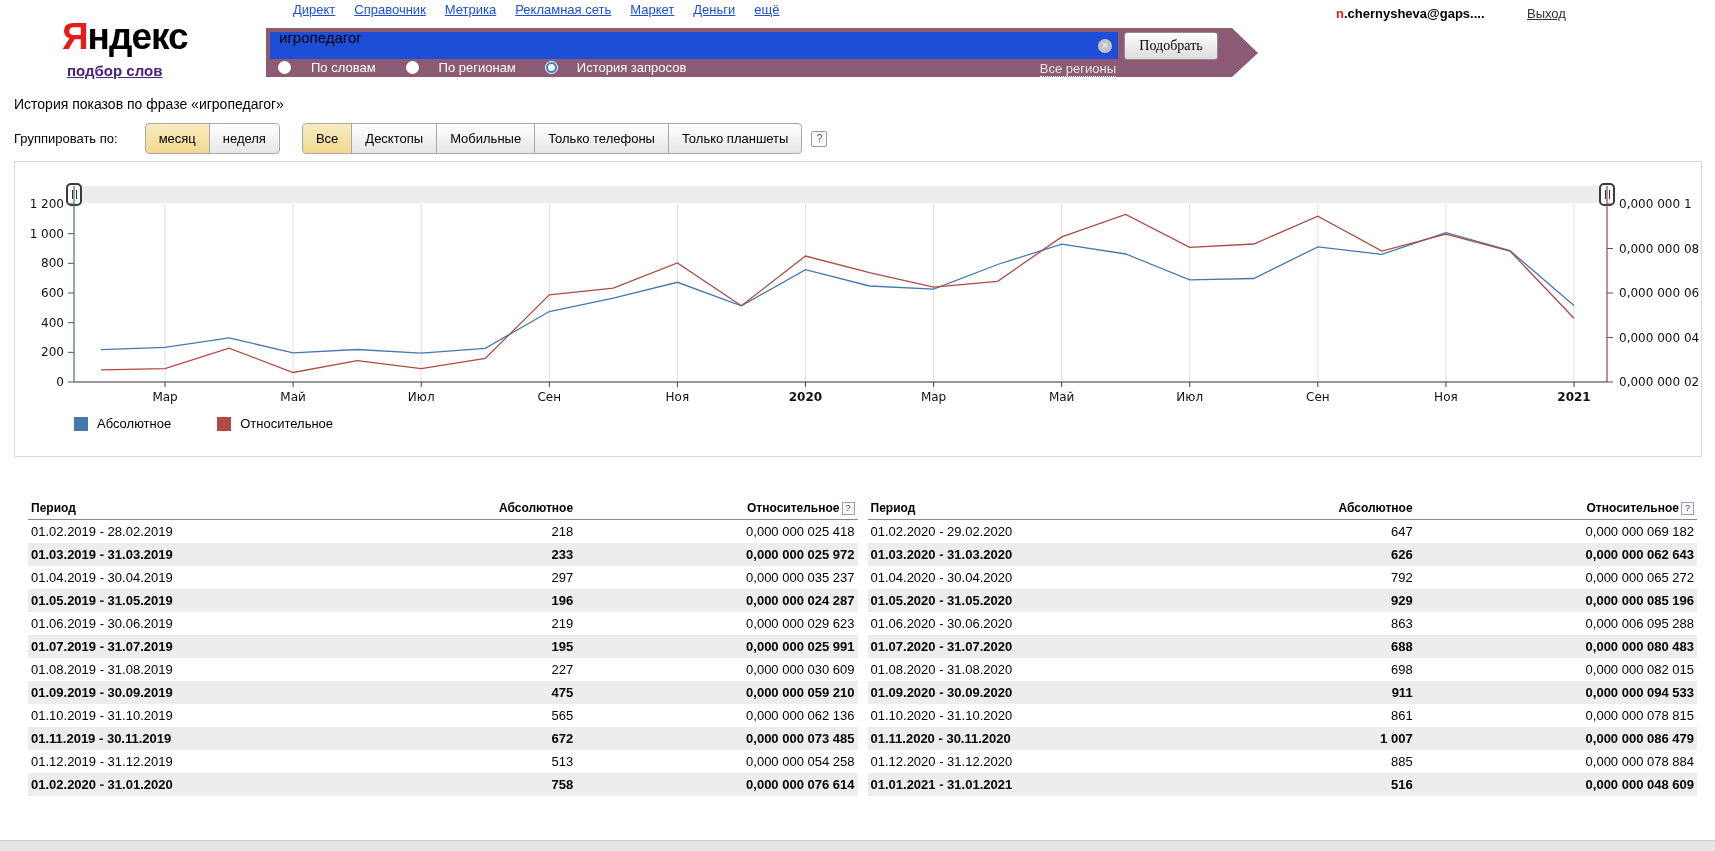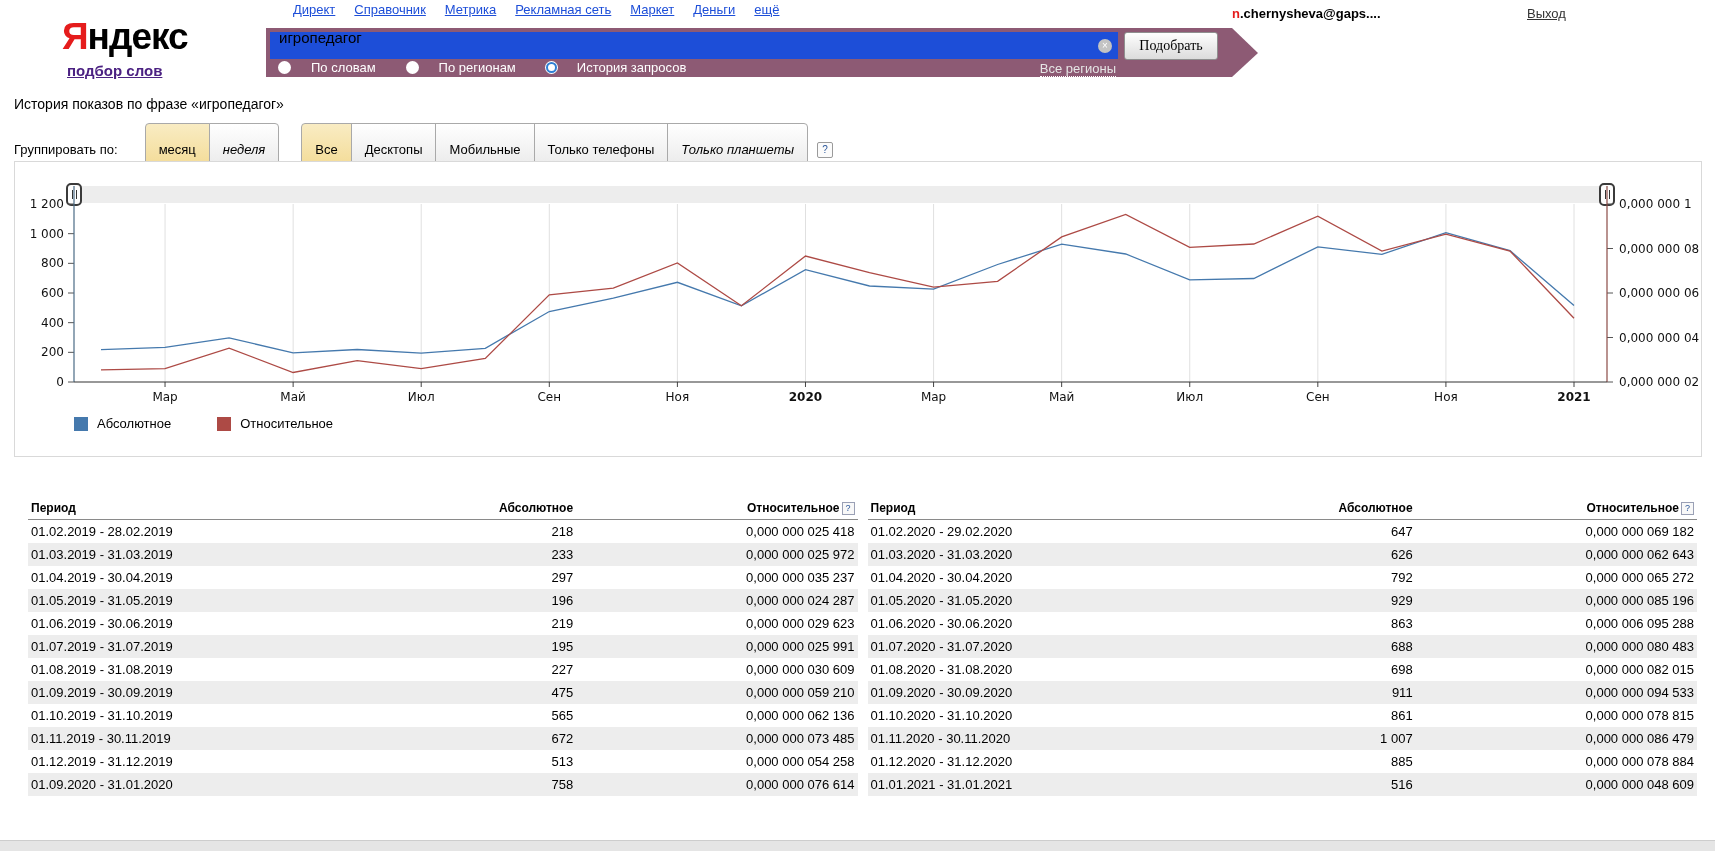--- a/index.html
+++ b/index.html
@@ -8,21 +8,21 @@
   .abs{position:absolute;}
   a,.link{cursor:pointer;}
 
   
   .logo{left:62px;top:16px;font-size:37px;font-weight:bold;letter-spacing:-1px;}
   .logo .ya{color:#e51c1c;}
   .logo-sub{left:67px;top:62px;font-size:15px;font-weight:bold;color:#4b2182;
             text-decoration:underline;}
   .top-nav{left:293px;top:2px;display:flex;gap:19px;font-size:13px;}
   .nav-link{color:#1d4ed8;text-decoration:underline;white-space:nowrap;}
-  .email{left:1232px;top:6px;font-size:13px;font-weight:bold;}
+  .email{left:1336px;top:6px;font-size:13px;font-weight:bold;}
   .email .red{color:#e51c1c;}
   .logout{left:1527px;top:6px;font-size:13px;color:#333;text-decoration:underline;}
 
   
   .form-band{left:266px;top:28px;width:966px;height:49px;background:#8d5a74;}
   .form-arrow{left:1232px;top:28px;width:0;height:0;
               border-left:26px solid #8d5a74;
               border-top:25px solid transparent;border-bottom:24px solid transparent;}
   .query-input{position:absolute;left:4px;top:4px;width:848px;height:27px;border:0;
                background:#1d4ed8;font-family:"Liberation Sans",sans-serif;font-size:15px;
@@ -39,25 +39,25 @@
   .radio.sel{width:7px;height:7px;border:2px solid #2f7ed3;background:#fff;
              box-shadow:0 0 0 1px #fff;}
   .regions-link{position:absolute;right:116px;top:33px;color:#e5e5e5;font-size:13px;
                 border-bottom:1px dotted #fff;}
 
   
   .page-title{left:14px;top:96px;font-size:14px;}
   .controls{left:14px;top:123px;display:flex;align-items:center;font-size:13px;}
   .group-label{margin-right:27px;}
   .btn-group{display:inline-flex;}
-  .tbtn{padding:18px 13px;border:1px solid #a9a9a9;background:linear-gradient(#fff,#e6e6e6);
+  .tbtn{padding:7px 13px;border:1px solid #a9a9a9;background:linear-gradient(#fff,#e6e6e6);
         font-family:"Liberation Sans",sans-serif;font-size:13px;cursor:pointer;white-space:nowrap;}
   .tbtn + .tbtn{margin-left:-1px;}
   .btn-group .tbtn:first-child{border-radius:4px 0 0 4px;}
-  .btn-group .tbtn:last-child{border-radius:0 4px 4px 0;font-style:italic;}
+  .btn-group .tbtn:last-child{border-radius:0 4px 4px 0;}
   .tbtn.sel{background:linear-gradient(#f9ecc3,#f2d88e);}
   .gap22{width:22px;}
   .help-icon{margin-left:9px;width:14px;height:14px;border:1px solid #9a9a9a;border-radius:2px;
              background:#fbfbfb;color:#2b579a;font-size:10px;line-height:14px;text-align:center;
              cursor:pointer;}
 
   
   .chart-box{left:14px;top:161px;width:1686px;height:294px;border:1px solid #d9d9d9;background:#fff;}
   .slider-track{position:absolute;left:59px;top:24px;width:1533px;height:17px;background:#ededed;}
   .slider-handle{position:absolute;top:21px;width:12px;height:19px;background:#fdfdfd;
@@ -74,21 +74,21 @@
   
   .tables{left:28px;top:497px;width:1669px;display:flex;gap:10px;}
   .tables table{flex:1;border-collapse:collapse;font-size:13px;table-layout:fixed;}
   .tables th{font-size:12px;font-weight:bold;padding:4px 3px;border-bottom:1px solid #8a8a8a;}
   .tables td{padding:4px 3px;white-space:nowrap;overflow:hidden;}
   .tables th.c-period,.tables td.c-period{text-align:left;margin-left:16px;}
   .tables th.c-num,.tables td.c-num{text-align:right;}
   .tables col.period{width:auto;}
   .tables col.abs{width:120px;}
   .tables col.rel{width:185px;}
-  .tables tr.alt td{background:#ededed;}
+  .tables tr.alt td{background:#ededed;font-weight:bold;}
   .th-help{display:inline-block;width:11px;height:11px;border:1px solid #9aa0b5;margin-left:2px;
            background:#f8f8f8;color:#2b579a;font-size:9px;line-height:11px;text-align:center;
            vertical-align:1px;font-weight:normal;cursor:pointer;}
 
   .footer-bar{left:0;right:0;bottom:0;height:10px;background:#e5e5e5;border-top:1px solid #cdcdcd;}
 </style>
 </head>
 <body>
 
 <div class="abs logo"><span class="ya">Я</span><span>ндекс</span></div>
@@ -299,21 +299,21 @@
           <td class="c-period">01.11.2019 - 30.11.2019</td>
           <td class="c-num">672</td>
           <td class="c-num">0,000 000 073 485</td>
         </tr>
         <tr>
           <td class="c-period">01.12.2019 - 31.12.2019</td>
           <td class="c-num">513</td>
           <td class="c-num">0,000 000 054 258</td>
         </tr>
         <tr class="alt">
-          <td class="c-period">01.09.2020 - 31.01.2020</td>
+          <td class="c-period">01.02.2020 - 31.01.2020</td>
           <td class="c-num">758</td>
           <td class="c-num">0,000 000 076 614</td>
         </tr>
       </tbody>
   </table>
   <table>
     <colgroup>
         <col class="period">
         <col class="abs">
         <col class="rel">

